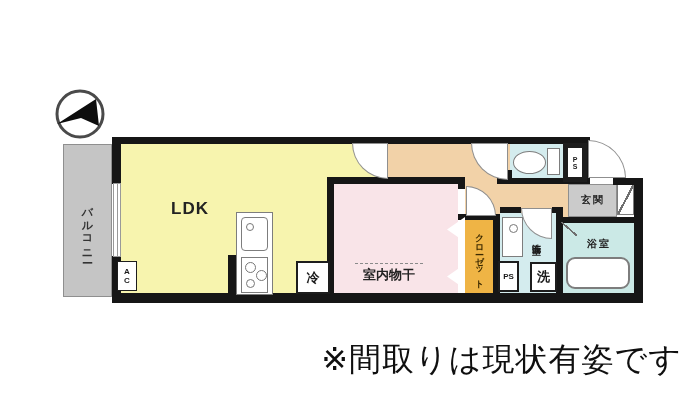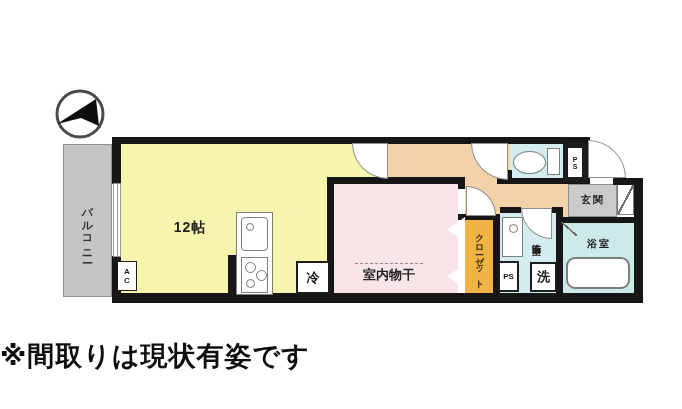--- a/index.html
+++ b/index.html
@@ -27,21 +27,21 @@
   .dot{position:absolute;border:1px solid #777;border-radius:50%;background:#fff;}
   .wedge{background:#ffffff;clip-path:polygon(0 50%,100% 0,100% 100%);}
   .diag{background:linear-gradient(to bottom right,transparent 47%,#6f6f6f 47%,#6f6f6f 55%,transparent 55%);}
   .diag-rev{background:linear-gradient(to top right,transparent 47%,#6f6f6f 47%,#6f6f6f 55%,transparent 55%);}
   
   .lbl{display:flex;align-items:center;justify-content:center;text-align:center;}
   .vtext{writing-mode:vertical-rl;text-orientation:upright;letter-spacing:2px;}
   .room-name{font-size:16px;font-weight:bold;color:#222;letter-spacing:1px;}
   .room-size{font-size:14px;font-weight:bold;color:#222;letter-spacing:1px;}
   .small-lbl{font-size:10px;font-weight:bold;color:#222;text-align:center;}
-  .caption{font-size:27px;font-weight:bold;color:#0f0f0f;letter-spacing:1px;text-align:left;}
+  .caption{font-size:32px;font-weight:normal;color:#0f0f0f;letter-spacing:1px;text-align:right;}
   .dash{border-top:1px dashed #8a8a8a;}
 </style>
 </head>
 <body>
 
 <div class="page">
 
   <svg class="abs" style="left:52px;top:87px;" width="56" height="56" viewBox="0 0 56 56">
     <circle cx="28" cy="27" r="23" fill="#ffffff" stroke="#4a4a4a" stroke-width="3"></circle>
     <polygon points="5,37 44,12 47,39 29,31" fill="#0d0d0d"></polygon>
@@ -122,21 +122,21 @@
   <div class="abs box" style="left:498px;top:261px;width:21px;height:31px;">
     <span style="font-size:8px;font-weight:bold;">PS</span>
   </div>
   <div class="abs box" style="left:530px;top:262px;width:27px;height:30px;">
     <span style="font-size:13px;font-weight:bold;">洗</span>
   </div>
 
   <div class="abs dash" style="left:355px;top:263px;width:68px;height:0;"></div>
 
   <div class="abs lbl vtext" style="left:76px;top:186px;height:86px;width:22px;font-size:11px;color:#333;font-weight:bold;">バルコニー</div>
-  <div class="abs lbl room-size" style="left:150px;top:220px;width:80px;height:16px;">12帖</div>
+  <div class="abs lbl room-name" style="left:150px;top:200px;width:80px;height:18px;font-size:17px;">LDK</div>
   <div class="abs lbl" style="left:355px;top:269px;width:68px;height:11px;font-size:13px;font-weight:bold;color:#222;">室内物干</div>
   <div class="abs lbl vtext" style="left:469px;top:221px;width:20px;height:70px;font-size:9px;font-weight:bold;color:#3c2a00;letter-spacing:1px;">クローゼット</div>
   <div class="abs lbl vtext" style="left:527px;top:216px;width:18px;height:44px;font-size:9px;font-weight:bold;letter-spacing:1px;">洗面室</div>
   <div class="abs lbl small-lbl" style="left:576px;top:237px;width:46px;height:13px;letter-spacing:2px;">浴室</div>
   <div class="abs lbl small-lbl" style="left:572px;top:193px;width:42px;height:13px;letter-spacing:2px;">玄関</div>
 
   <div class="abs caption" style="left:0;top:338px;width:682px;height:34px;">※間取りは現状有姿です</div>
 
 </div>
 

